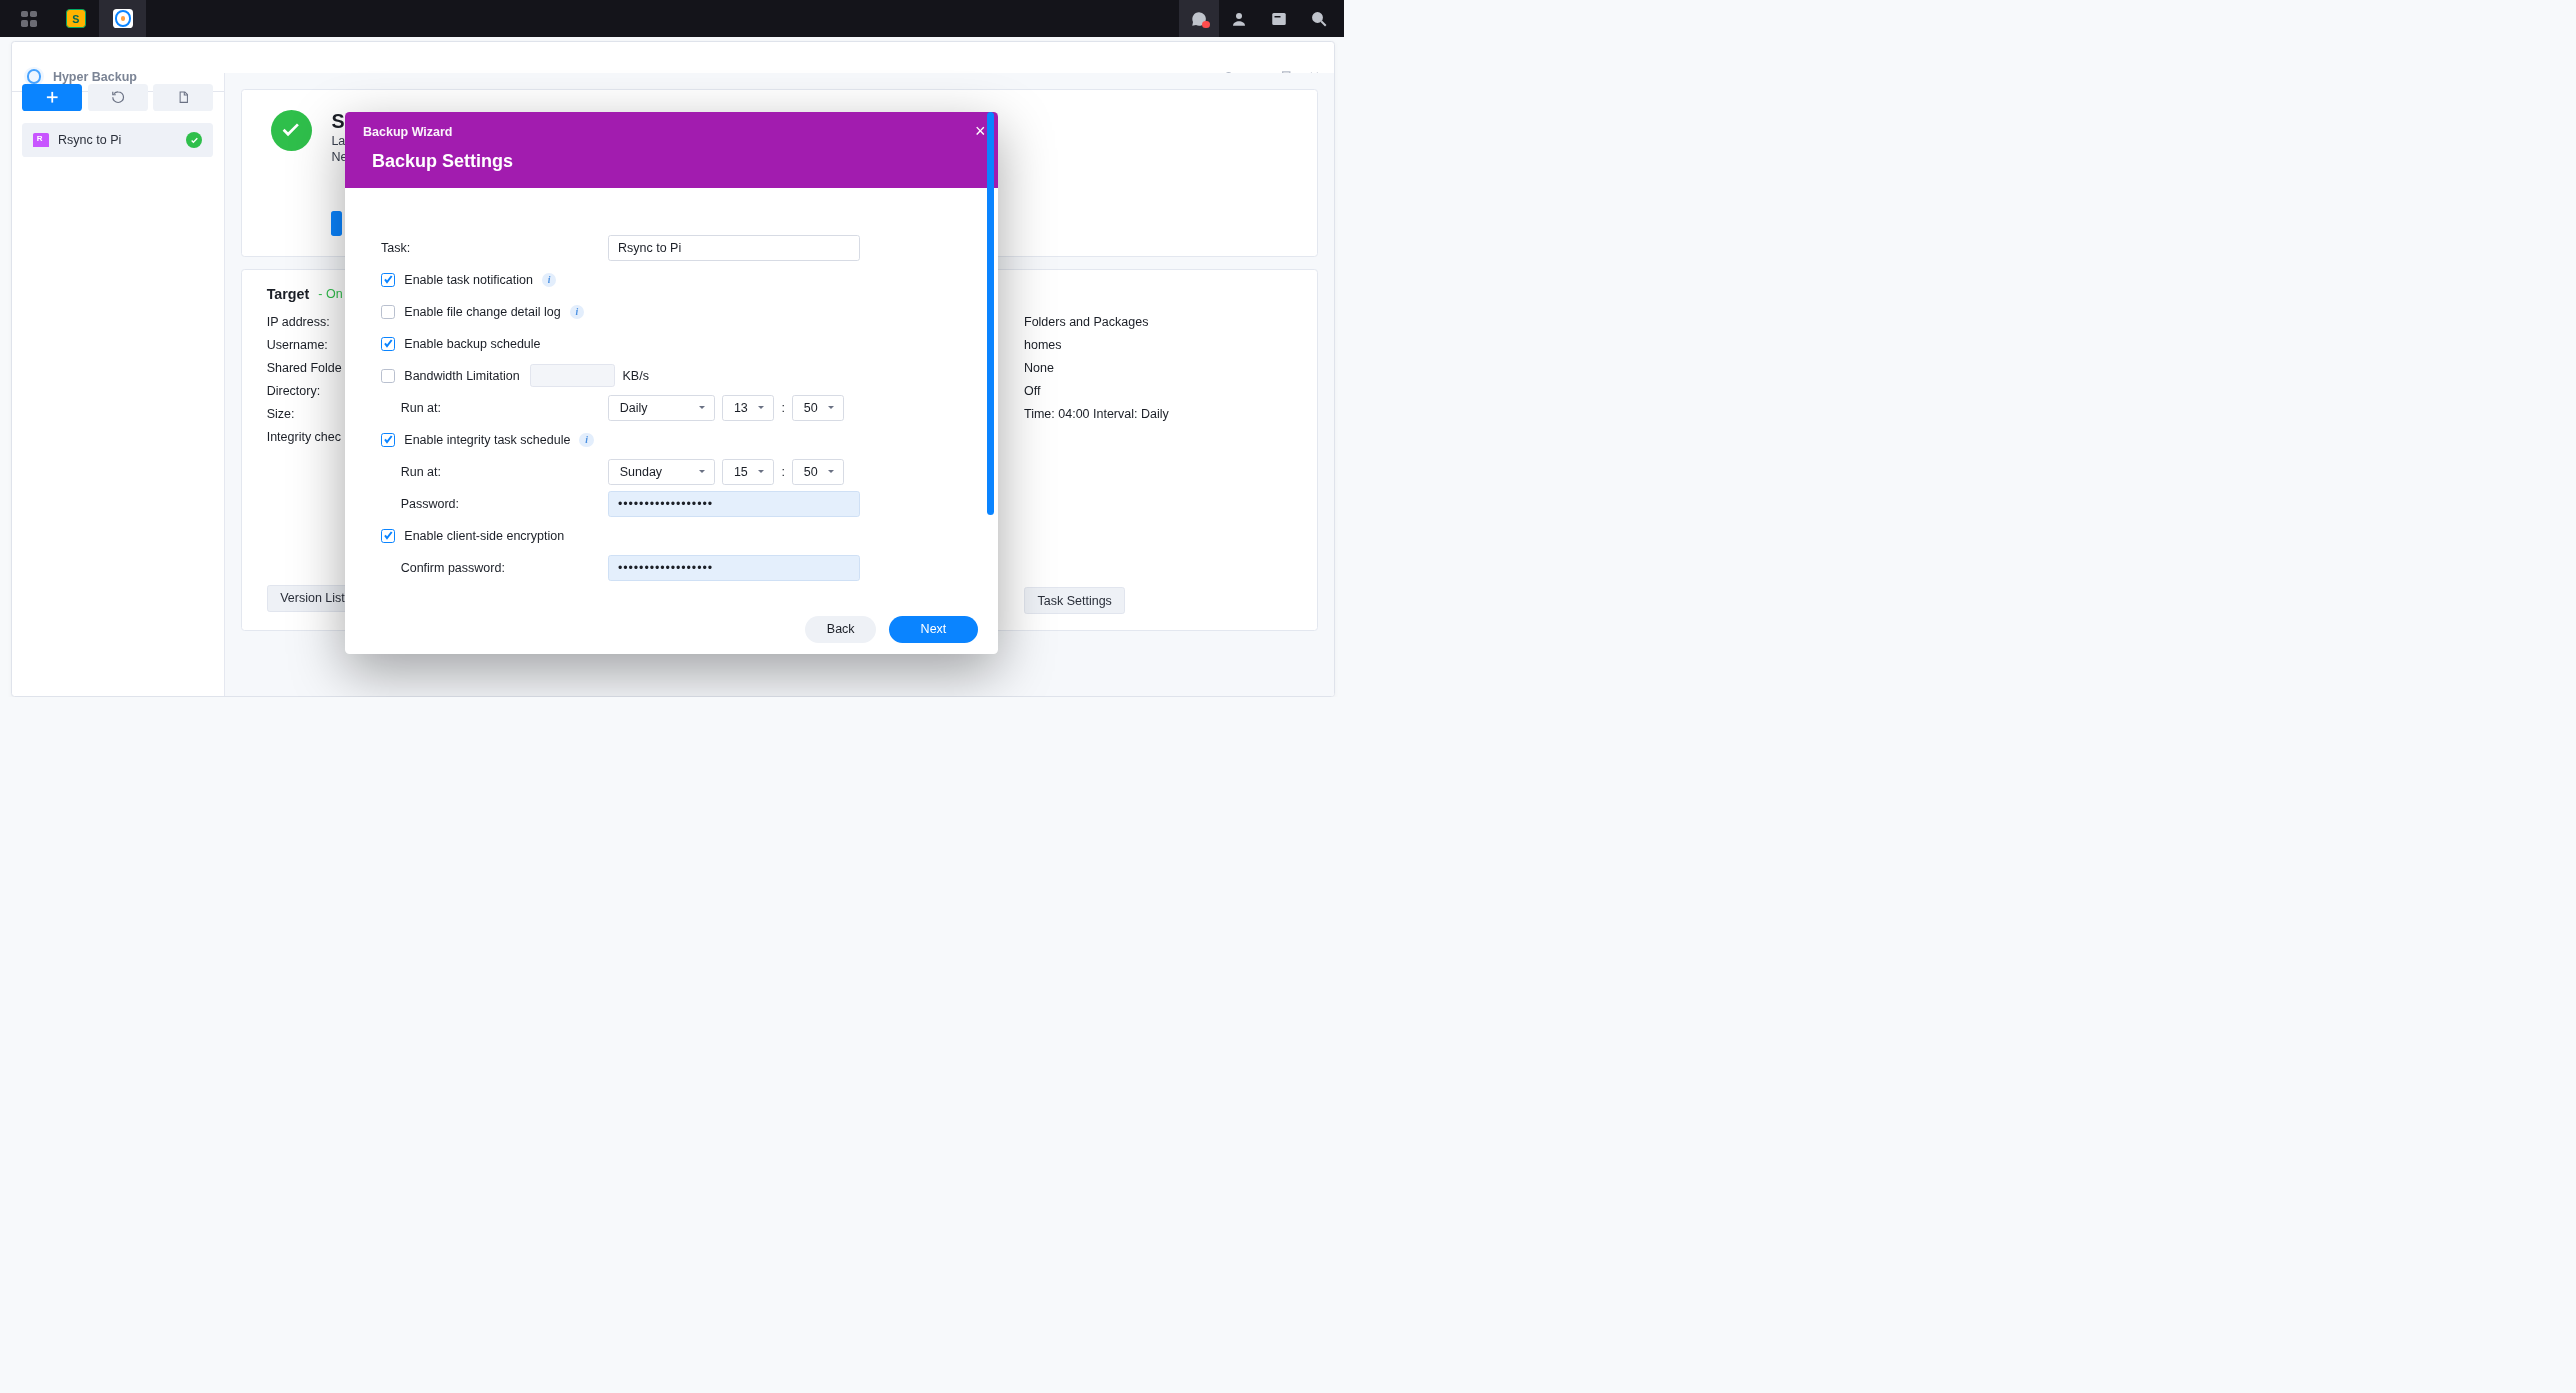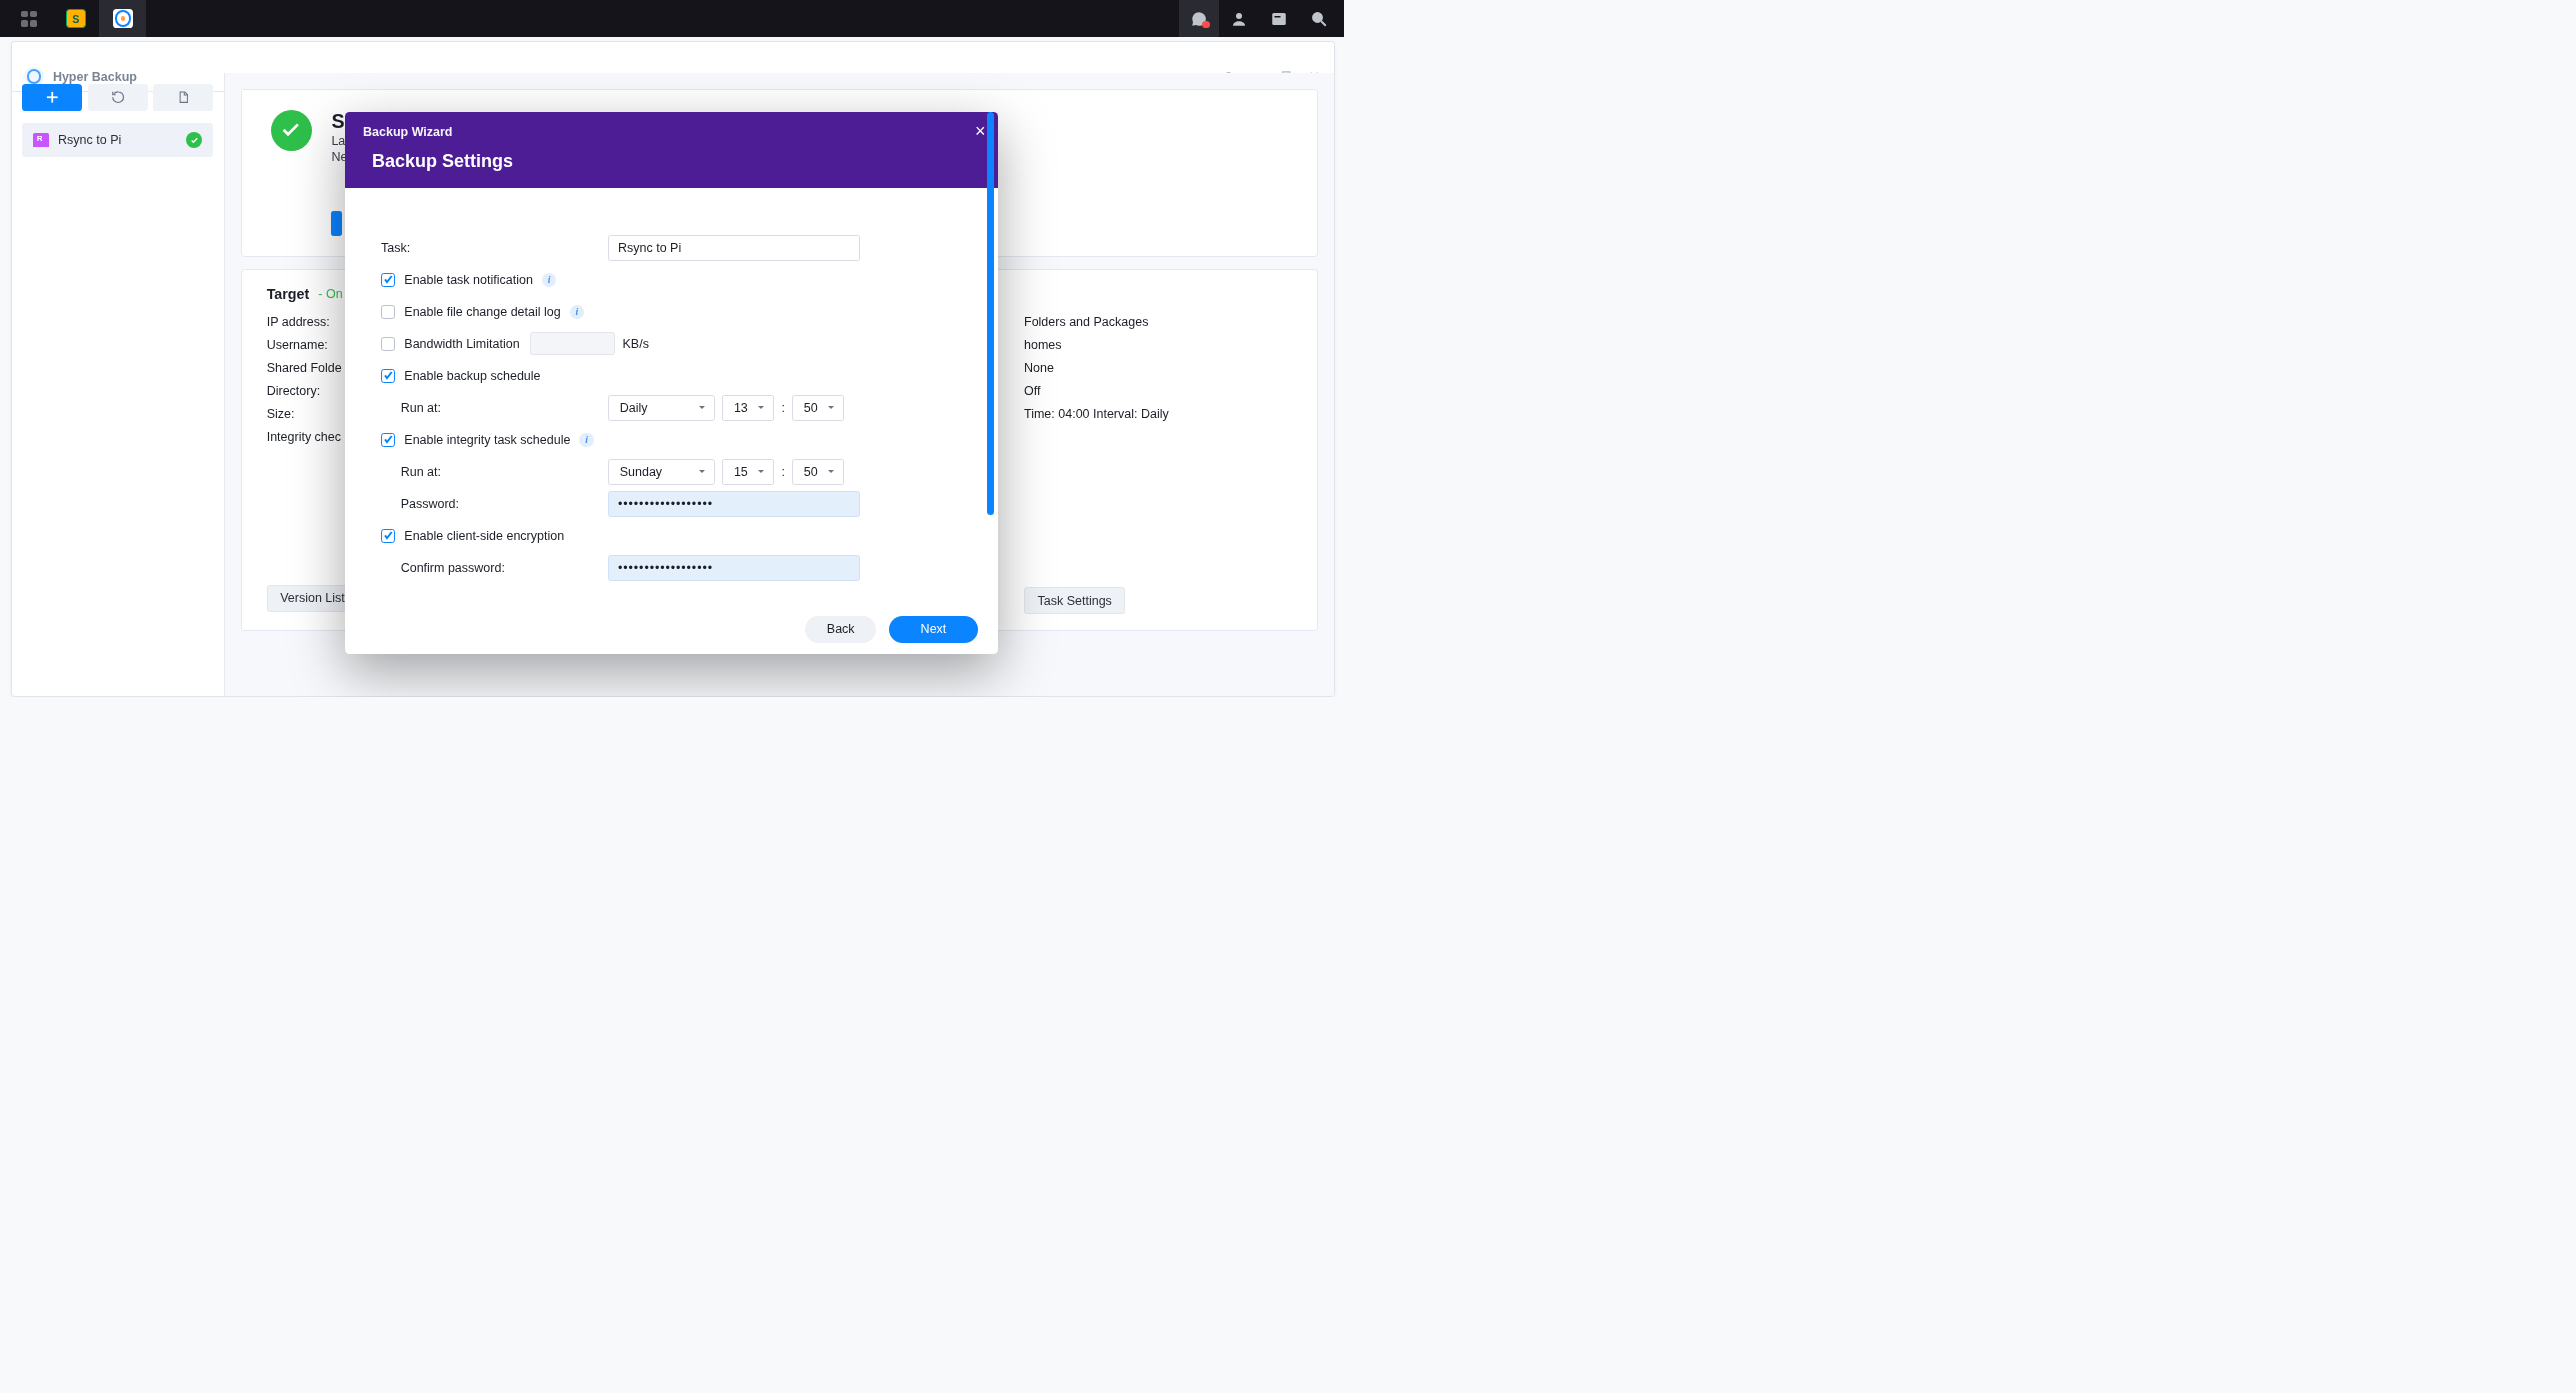--- a/index.html
+++ b/index.html
@@ -57,21 +57,21 @@
   .detail-card { background:#fff; border:0.9px solid #e3e7ef; border-radius:3.6px; margin-top:12.5px; padding:16px 25px 16px 25px; display:flex; }
   .detail-col { flex:1; }
   .detail-head { font-size:14.3px; color:#1b1f27; font-weight:700; margin-bottom:12.5px; display:flex; align-items:center; gap:9px;}
   .online { color:#2fbf4b; font-weight:400; font-size:12.5px; }
   .kv { font-size:12.5px; color:#1b1f27; margin-bottom:9px; }
   .det-right { flex:0 0 304px; padding-left:36px; }
   .card-btn { background:#eef1f6; border:0.9px solid #e1e5ee; border-radius:2.7px; padding:5.4px 12.5px; font-size:12.5px; color:#2a2f3a; display:inline-block; margin-top:16px; }
 
   
   .dialog { position:absolute; left:345px; top:112px; width:653px; height:542px; background:#fff; border-radius:4.5px; box-shadow:0 18px 54px rgba(0,0,0,.35); overflow:hidden; display:flex; flex-direction:column; }
-  .dlg-header { background:#4c1d95; color:#fff; padding:12.5px 18px 16px 18px; position:relative; }
+  .dlg-header { background:#a21caf; color:#fff; padding:12.5px 18px 16px 18px; position:relative; }
   .dlg-header .wiz { font-size:12.5px; font-weight:600; opacity:.95; }
   .dlg-header h1 { font-size:18px; font-weight:700; margin-top:12.5px; margin-left:9px; }
   .dlg-close { position:absolute; right:12.5px; top:9px; font-size:18px; color:#fff; }
   .dlg-body { flex:1; padding:19.7px 36px 9px 36px; overflow:auto; position:relative;margin-top:24px; }
   .dlg-body::-webkit-scrollbar { width:7.2px; }
   .dlg-body-scroll-ind { position:absolute; right:3.6px; top:0px; width:7.2px; height:403px; background:#0a84ff; border-radius:3.6px; pointer-events:none; }
 
   .form-row { display:flex; align-items:center; min-height:32px; }
   .form-label { width:227px; font-size:12.5px; color:#1b1f27; }
   .form-label.indent { padding-left:19.7px; }
@@ -273,33 +273,33 @@
     </div>
 
     <div class="form-row">
       <span class="chk"></span>
       <span class="chk-label">Enable file change detail log</span>
       <span class="info-i">i</span>
     </div>
 
 
     <div class="form-row">
+      <span class="chk checked">
+          <svg viewBox="0 0 16 16">
+            <path d="M3 8l3 4 7-9"></path>
+          </svg>
+        </span>
+      <span class="chk-label">Enable backup schedule</span>
+    </div>
+
+    <div class="form-row">
       <span class="chk"></span>
       <span class="chk-label">Bandwidth Limitation</span>
       <input class="bw-input" disabled="" style="">
       <span class="kbs">KB/s</span>
-    </div>
-
-    <div class="form-row">
-      <span class="chk checked">
-          <svg viewBox="0 0 16 16">
-            <path d="M3 8l3 4 7-9"></path>
-          </svg>
-        </span>
-      <span class="chk-label">Enable backup schedule</span>
     </div>
 
     <div class="form-row">
       <span class="form-label indent">Run at:</span>
       <span class="sel w110">Daily</span>
       <span style="width:7.2px;"></span>
       <span class="sel w55">13</span>
       <span class="colon">:</span>
       <span class="sel w55">50</span>
     </div>

